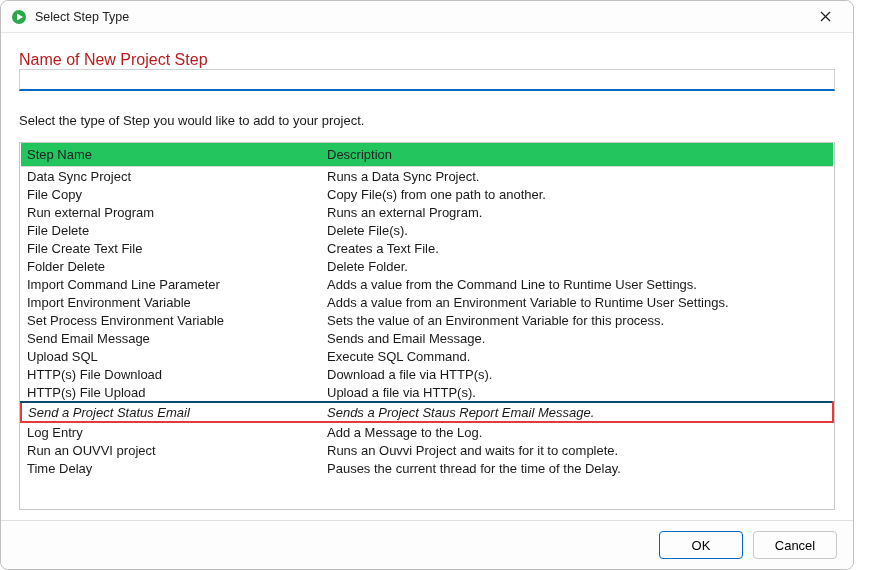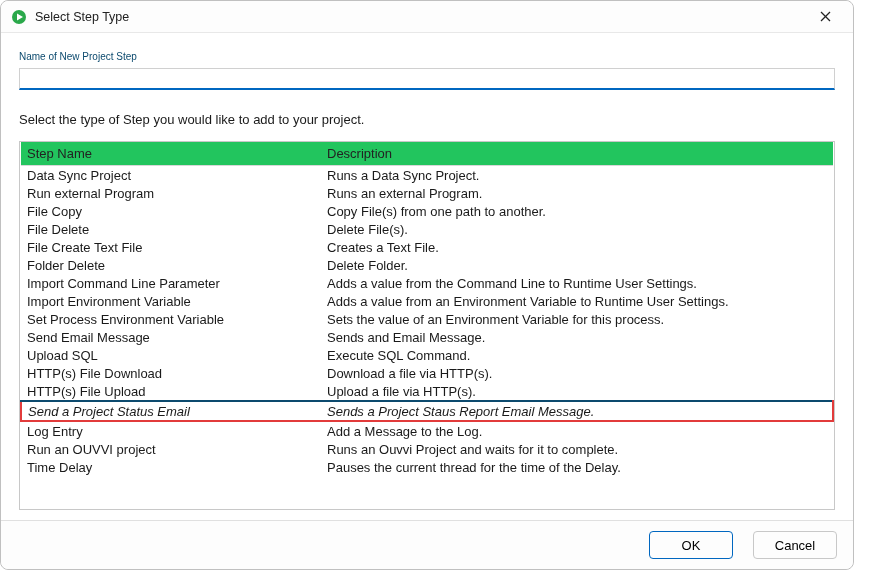--- a/index.html
+++ b/index.html
@@ -50,23 +50,23 @@
     }
 
     .body-area {
       flex: 1;
       padding: 18px 18px 10px 18px;
       display: flex;
       flex-direction: column;
       overflow: hidden;
     }
     .field-label {
-      font-size: 10px;
-      margin-bottom: 6px;
-      color: #0c4a6e;
+      font-size: 16px;
+      margin-bottom: 0;
+      color: #b91c1c;
     }
     .text-input {
       width: 100%;
       height: 22px;
       border: 1px solid #d0d0d0;
       border-bottom: 2px solid #0067c0;
       padding: 2px 6px;
       font-size: 13px;
       outline: none;
       background: #fff;
@@ -129,21 +129,21 @@
       border-right: 2px solid #e23b3b;
       border-top-right-radius: 6px;
       border-bottom-right-radius: 6px;
     }
 
     .footer {
       border-top: 1px solid #e0e0e0;
       padding: 10px 16px;
       display: flex;
       justify-content: flex-end;
-      gap: 20px;
+      gap: 10px;
       background: #fdfdfd;
       border-radius: 0 0 8px 8px;
     }
     .btn {
       min-width: 84px;
       height: 28px;
       border: 1px solid #c8c8c8;
       background: #fdfdfd;
       border-radius: 4px;
       font-size: 13px;
@@ -193,26 +193,26 @@
               <th class="col-name">Step Name</th>
               <th>Description</th>
             </tr>
           </thead>
           <tbody id="rows">
               <tr>
                 <td>Data Sync Project</td>
                 <td>Runs a Data Sync Project.</td>
               </tr>
               <tr>
+                <td>File Copy</td>
+                <td>Copy File(s) from one path to another.</td>
+              </tr>
+              <tr>
                 <td>Run external Program</td>
                 <td>Runs an external Program.</td>
-              </tr>
-              <tr>
-                <td>File Copy</td>
-                <td>Copy File(s) from one path to another.</td>
               </tr>
               <tr>
                 <td>File Delete</td>
                 <td>Delete File(s).</td>
               </tr>
               <tr>
                 <td>File Create Text File</td>
                 <td>Creates a Text File.</td>
               </tr>
               <tr>

